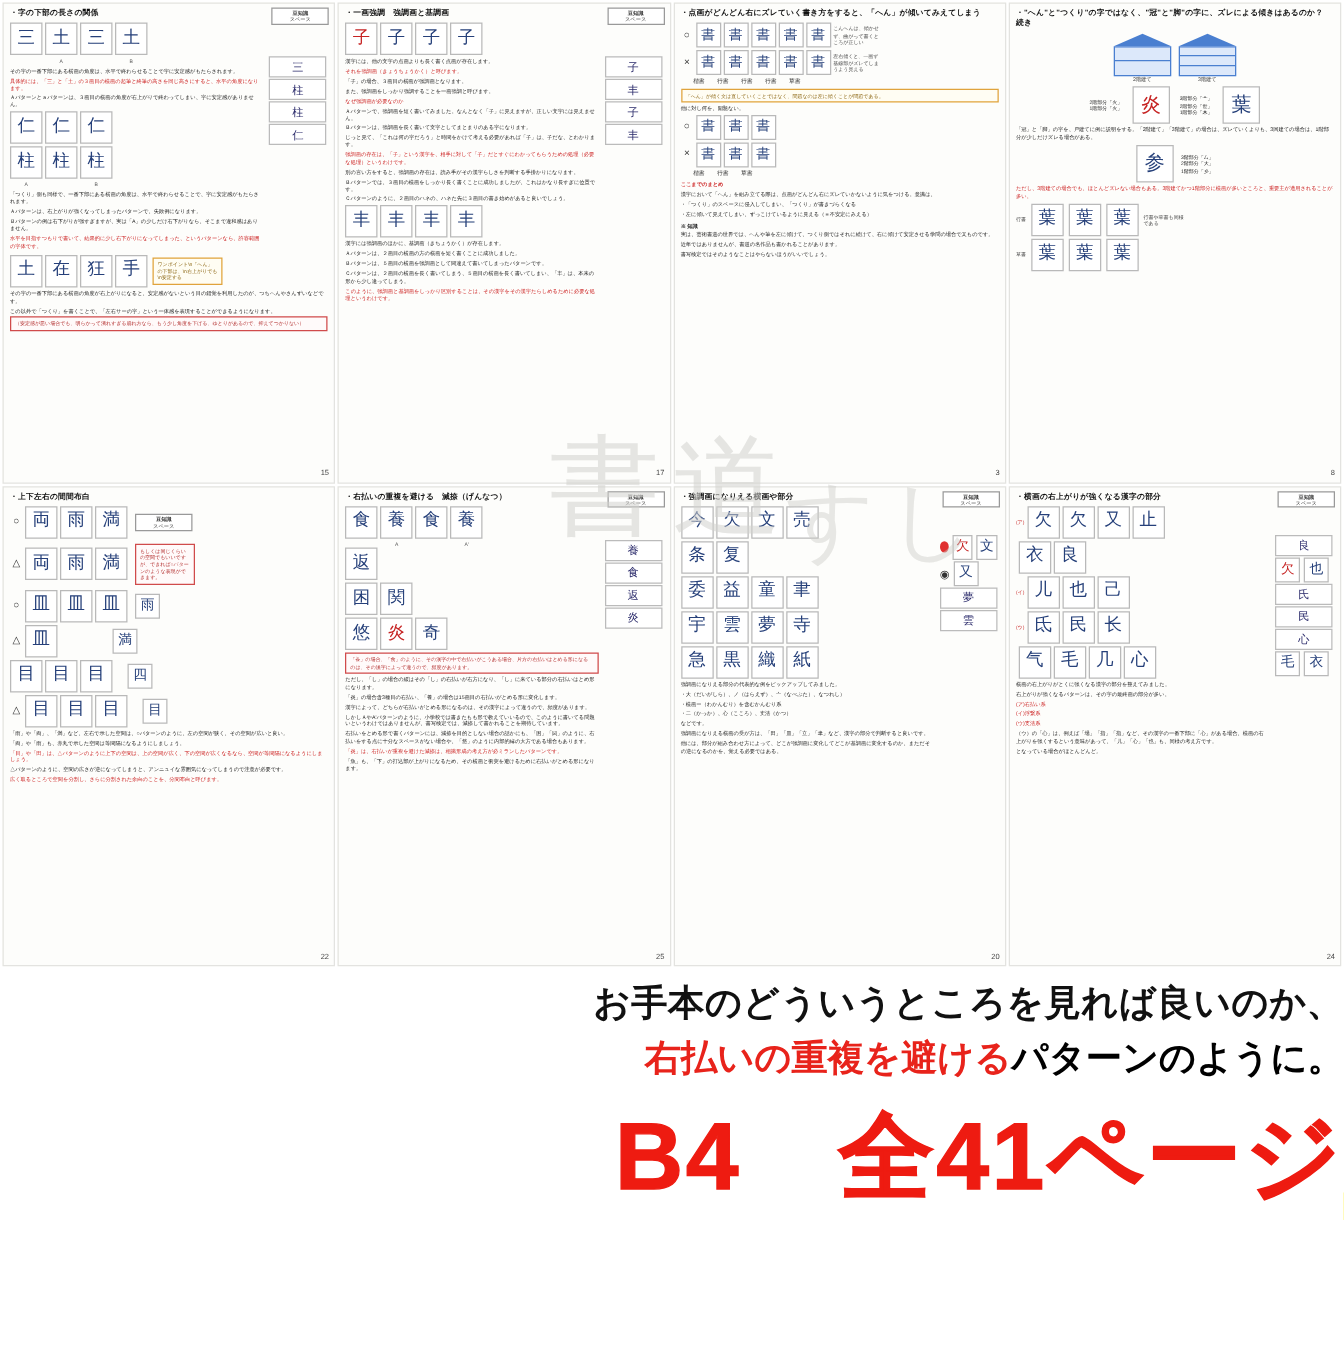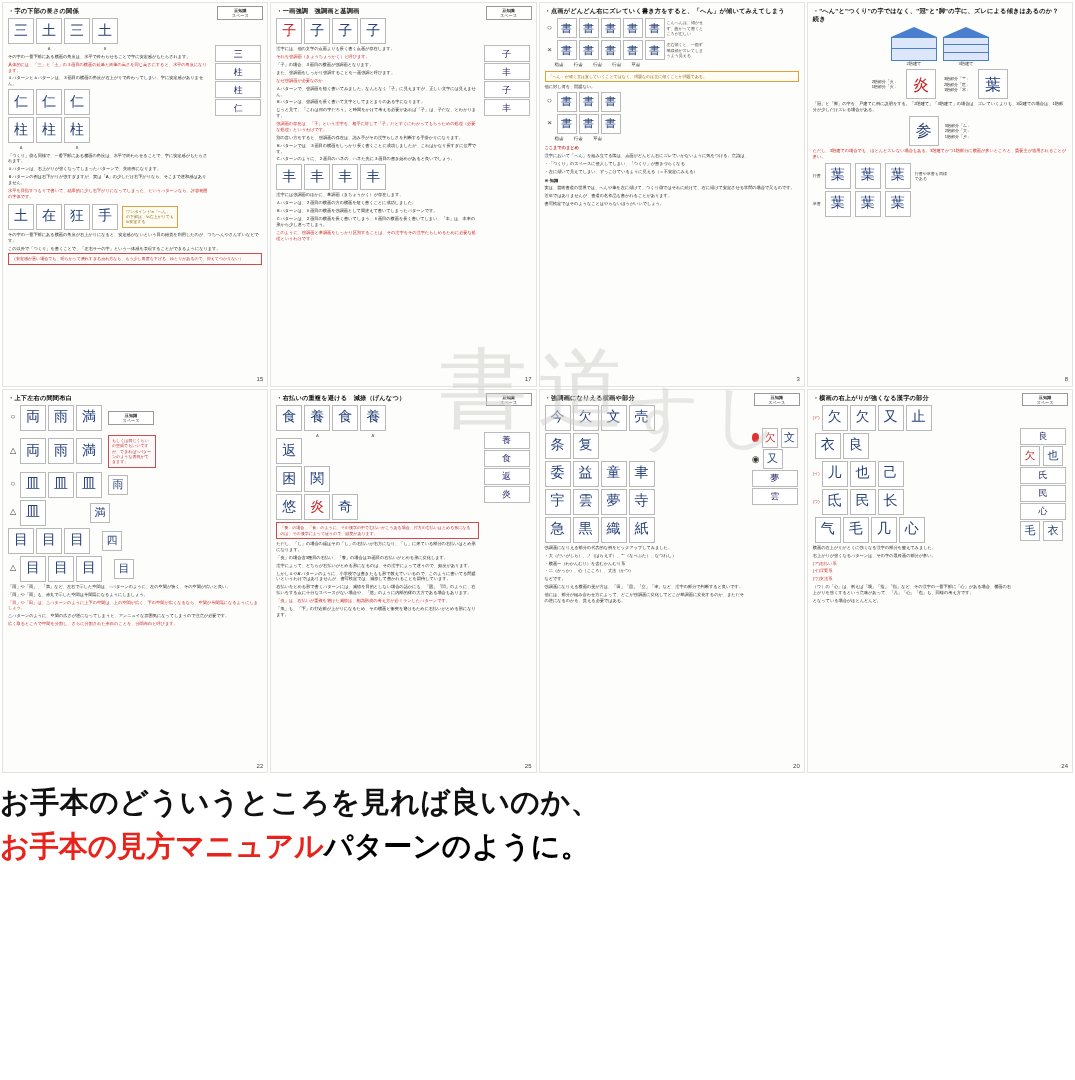--- a/index.html
+++ b/index.html
@@ -122,21 +122,21 @@
     font-size:88px;
     color:rgba(210,210,205,.55);
     letter-spacing:10px;
     pointer-events:none;
     z-index:5;
   }
   .wm2 { top:370px; font-size:70px; color:rgba(205,205,200,.45); }
   .bottom {
     position:absolute; left:0; top:775px; width:1075px; height:305px;
     background:#fff;
-    text-align:left;
+    text-align:right;
   }
   .bl1 {
     font-size:29px; font-weight:bold; color:#111;
     margin-top:8px; letter-spacing:.5px;
     font-family:"Liberation Sans", sans-serif;
   }
   .bl2 { font-size:29px; font-weight:bold; margin-top:4px; }
   .bl2 .hl { color:#e8231b; }
   .bl3 { font-size:26px; font-weight:bold; color:#111; margin-top:4px; }
   .big {
@@ -629,18 +629,19 @@
   </div>
 
 </div>
 
 <div class="wm">書道</div>
 <div class="wm wm2" style="left:360px;width:700px;text-align:center">すし</div>
 
 <div class="bottom">
   <div class="bl1">お手本のどういうところを見れば良いのか、</div>
   <div class="bl2">
-    <span class="hl">お手本の見方マニュアル</span><span>パターンのように。</span>
+    <span class="hl">右払いの重複を避ける</span><span>パターンのように。</span>
   </div>
   <div class="big">
     <span class="underline-hl"></span>
+    <span>B4　全41ページ</span>
   </div>
 </div>
 
 </body></html>

